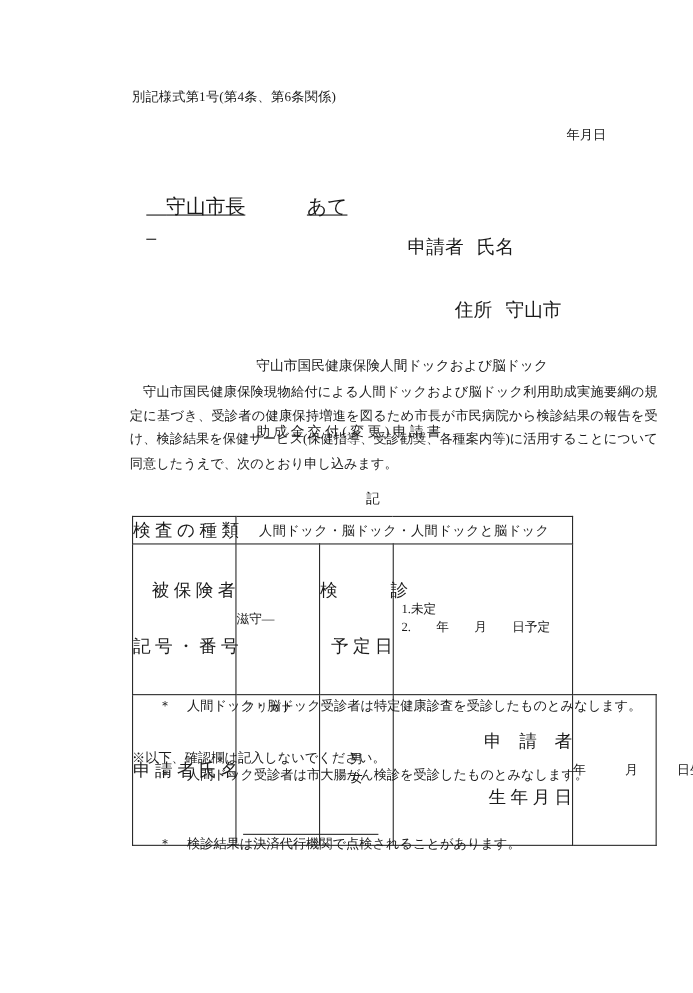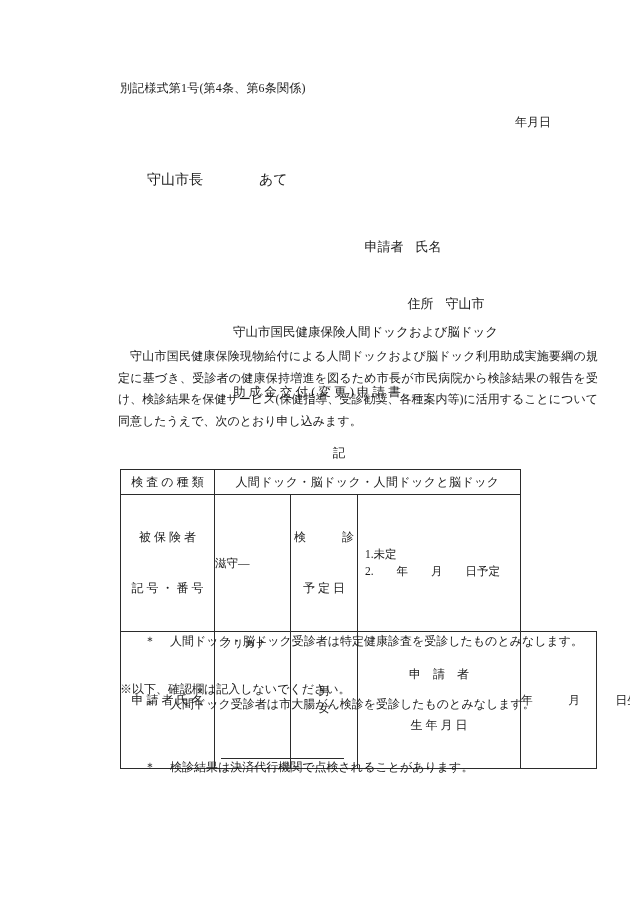--- a/index.html
+++ b/index.html
@@ -35,30 +35,31 @@
   #date-line {
     left: 455px; top: 99px;
     font-size: 12px;
   }
   #date-line .seg { display: inline-block; }
   #date-line .gap-a { width: 26px; }
   #date-line .gap-b { width: 26px; }
 
   #addressee {
     left: 85px; top: 155px;
-    font-size: 14px;
+    font-size: 18px;
+    text-decoration: underline;
   }
   #addressee .spacer { display: inline-block; width: 56px; }
 
   
   .applicant-block {
     position: absolute;
     left: 297px;
-    top: 218px;
-    font-size: 13px;
+    top: 196px;
+    font-size: 17px;
     line-height: 19px;
   }
   .applicant-block .row { white-space: pre; }
   .applicant-block .label-gap { display: inline-block; width: 12px; }
 
   
   .doc-title {
     position: absolute;
     left: 185px;
     top: 282px;
@@ -99,23 +100,23 @@
     table-layout: fixed;
     font-size: 12px;
   }
   #form-table td {
     border: 1px solid #2b2b2b;
     padding: 0;
     vertical-align: middle;
     line-height: 17px;
   }
   .cell-lbl {
-    text-align: center;
-    white-space: pre;
-    font-size: 12px;
+    text-align: right;
+    white-space: pre;
+    font-size: 16px;
   }
 
   .row1 { height: 25px; }
   .row2 { height: 42px; }
   .row3 { height: 65px; }
 
   .c-exam-type   { width: 94px; }
   .c-sched-lbl   { width: 67px; }
   .c-sched-val   { width: 163px; }
 

